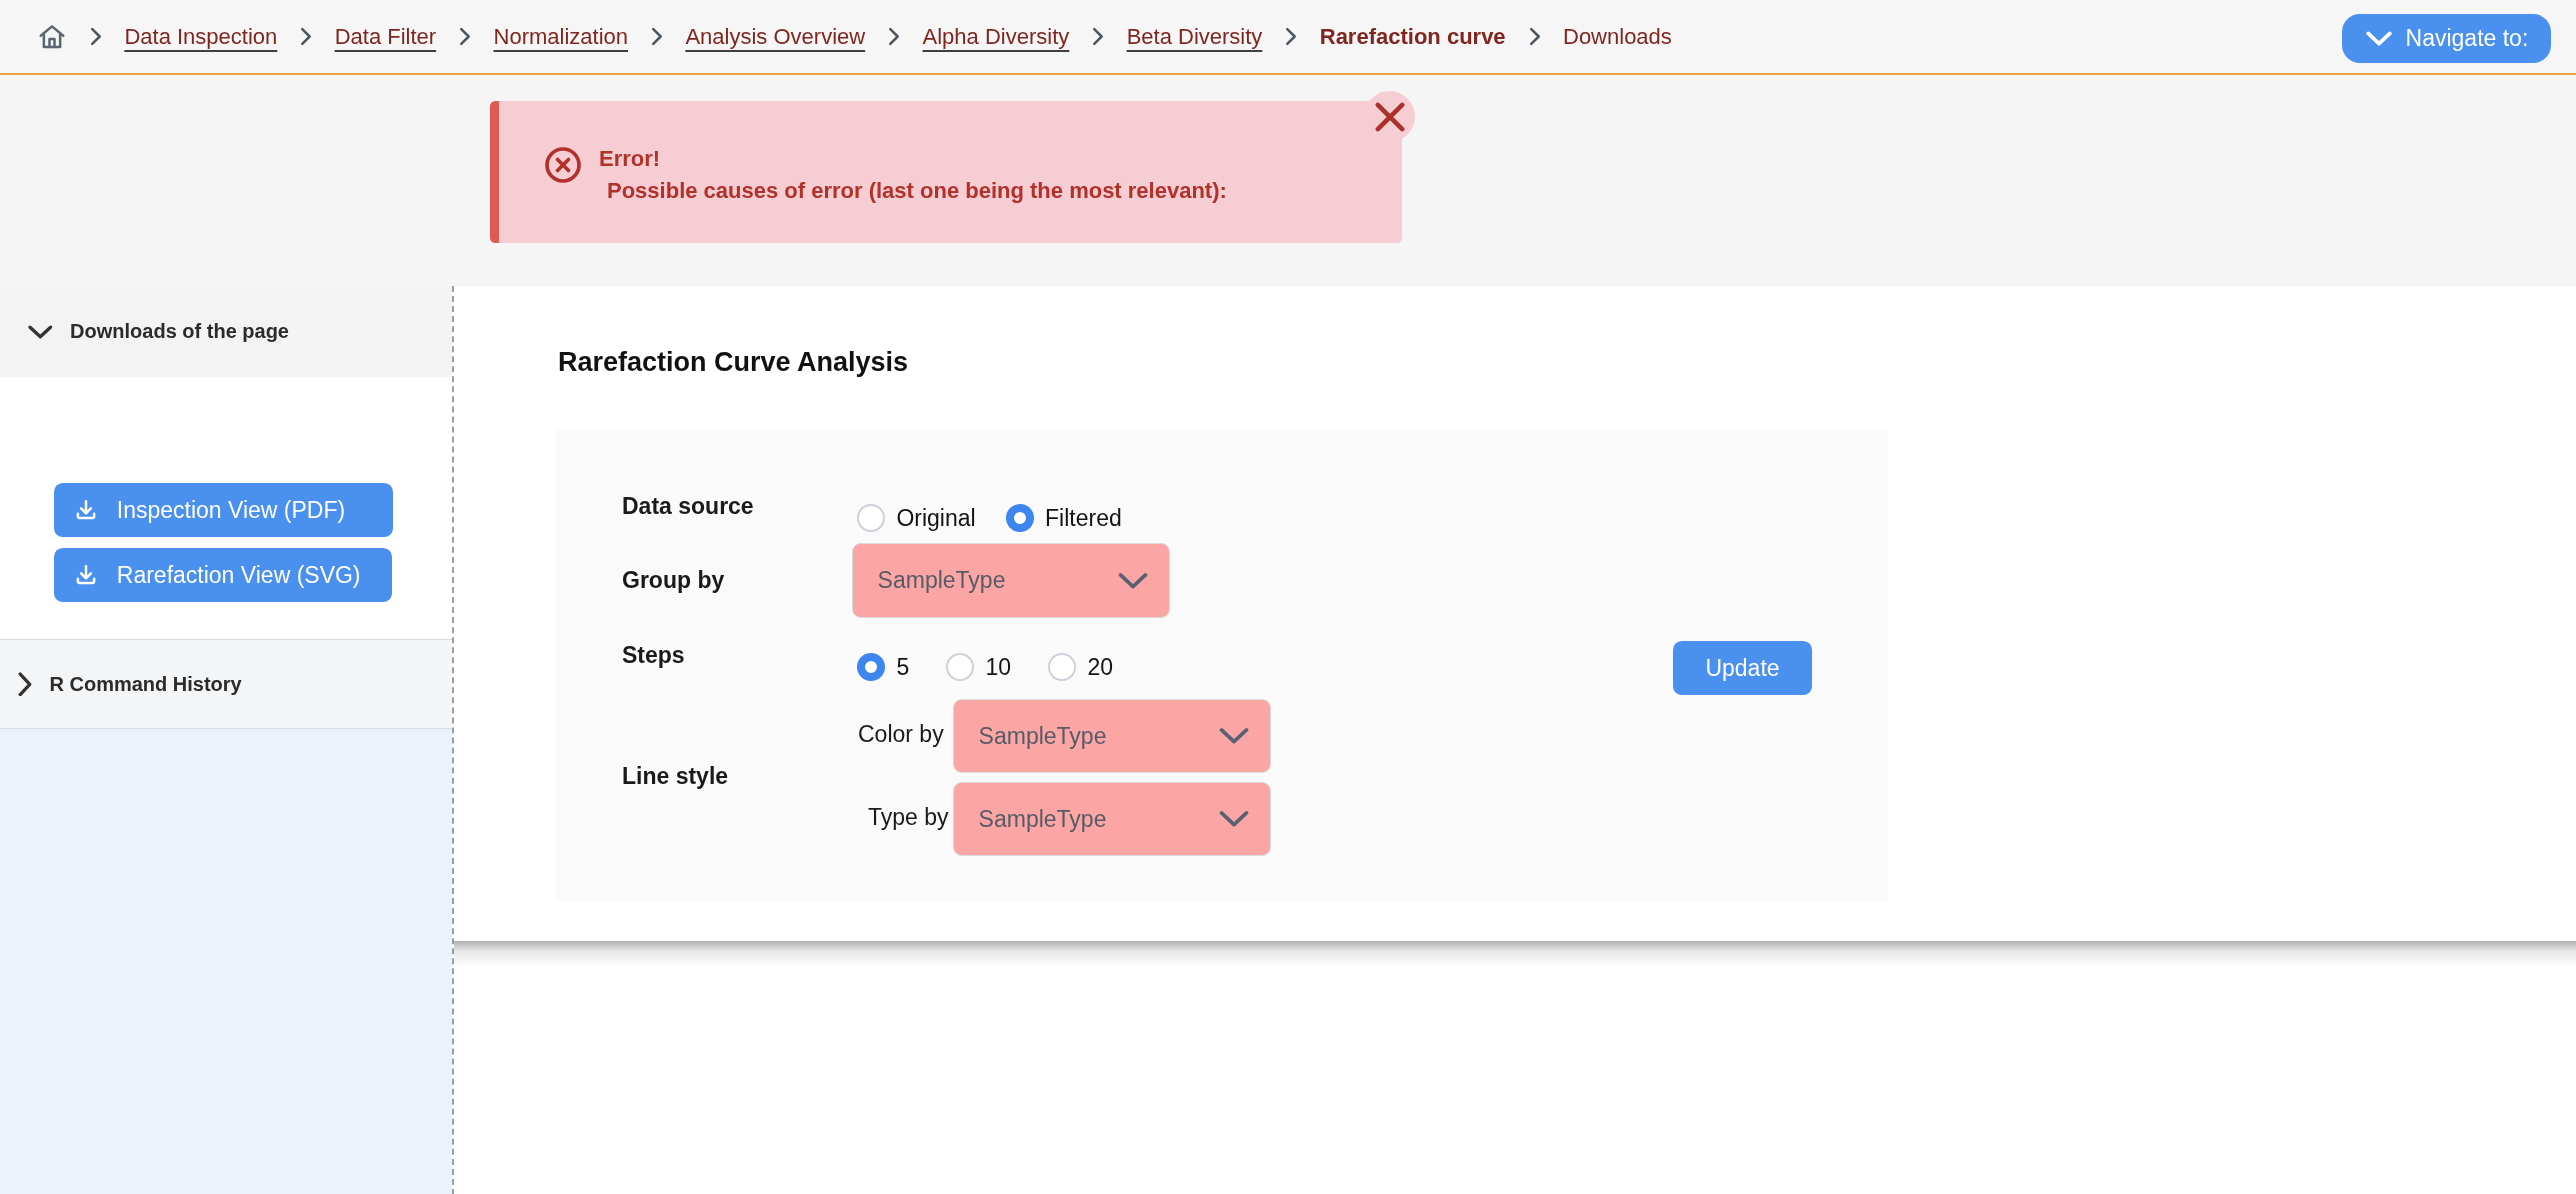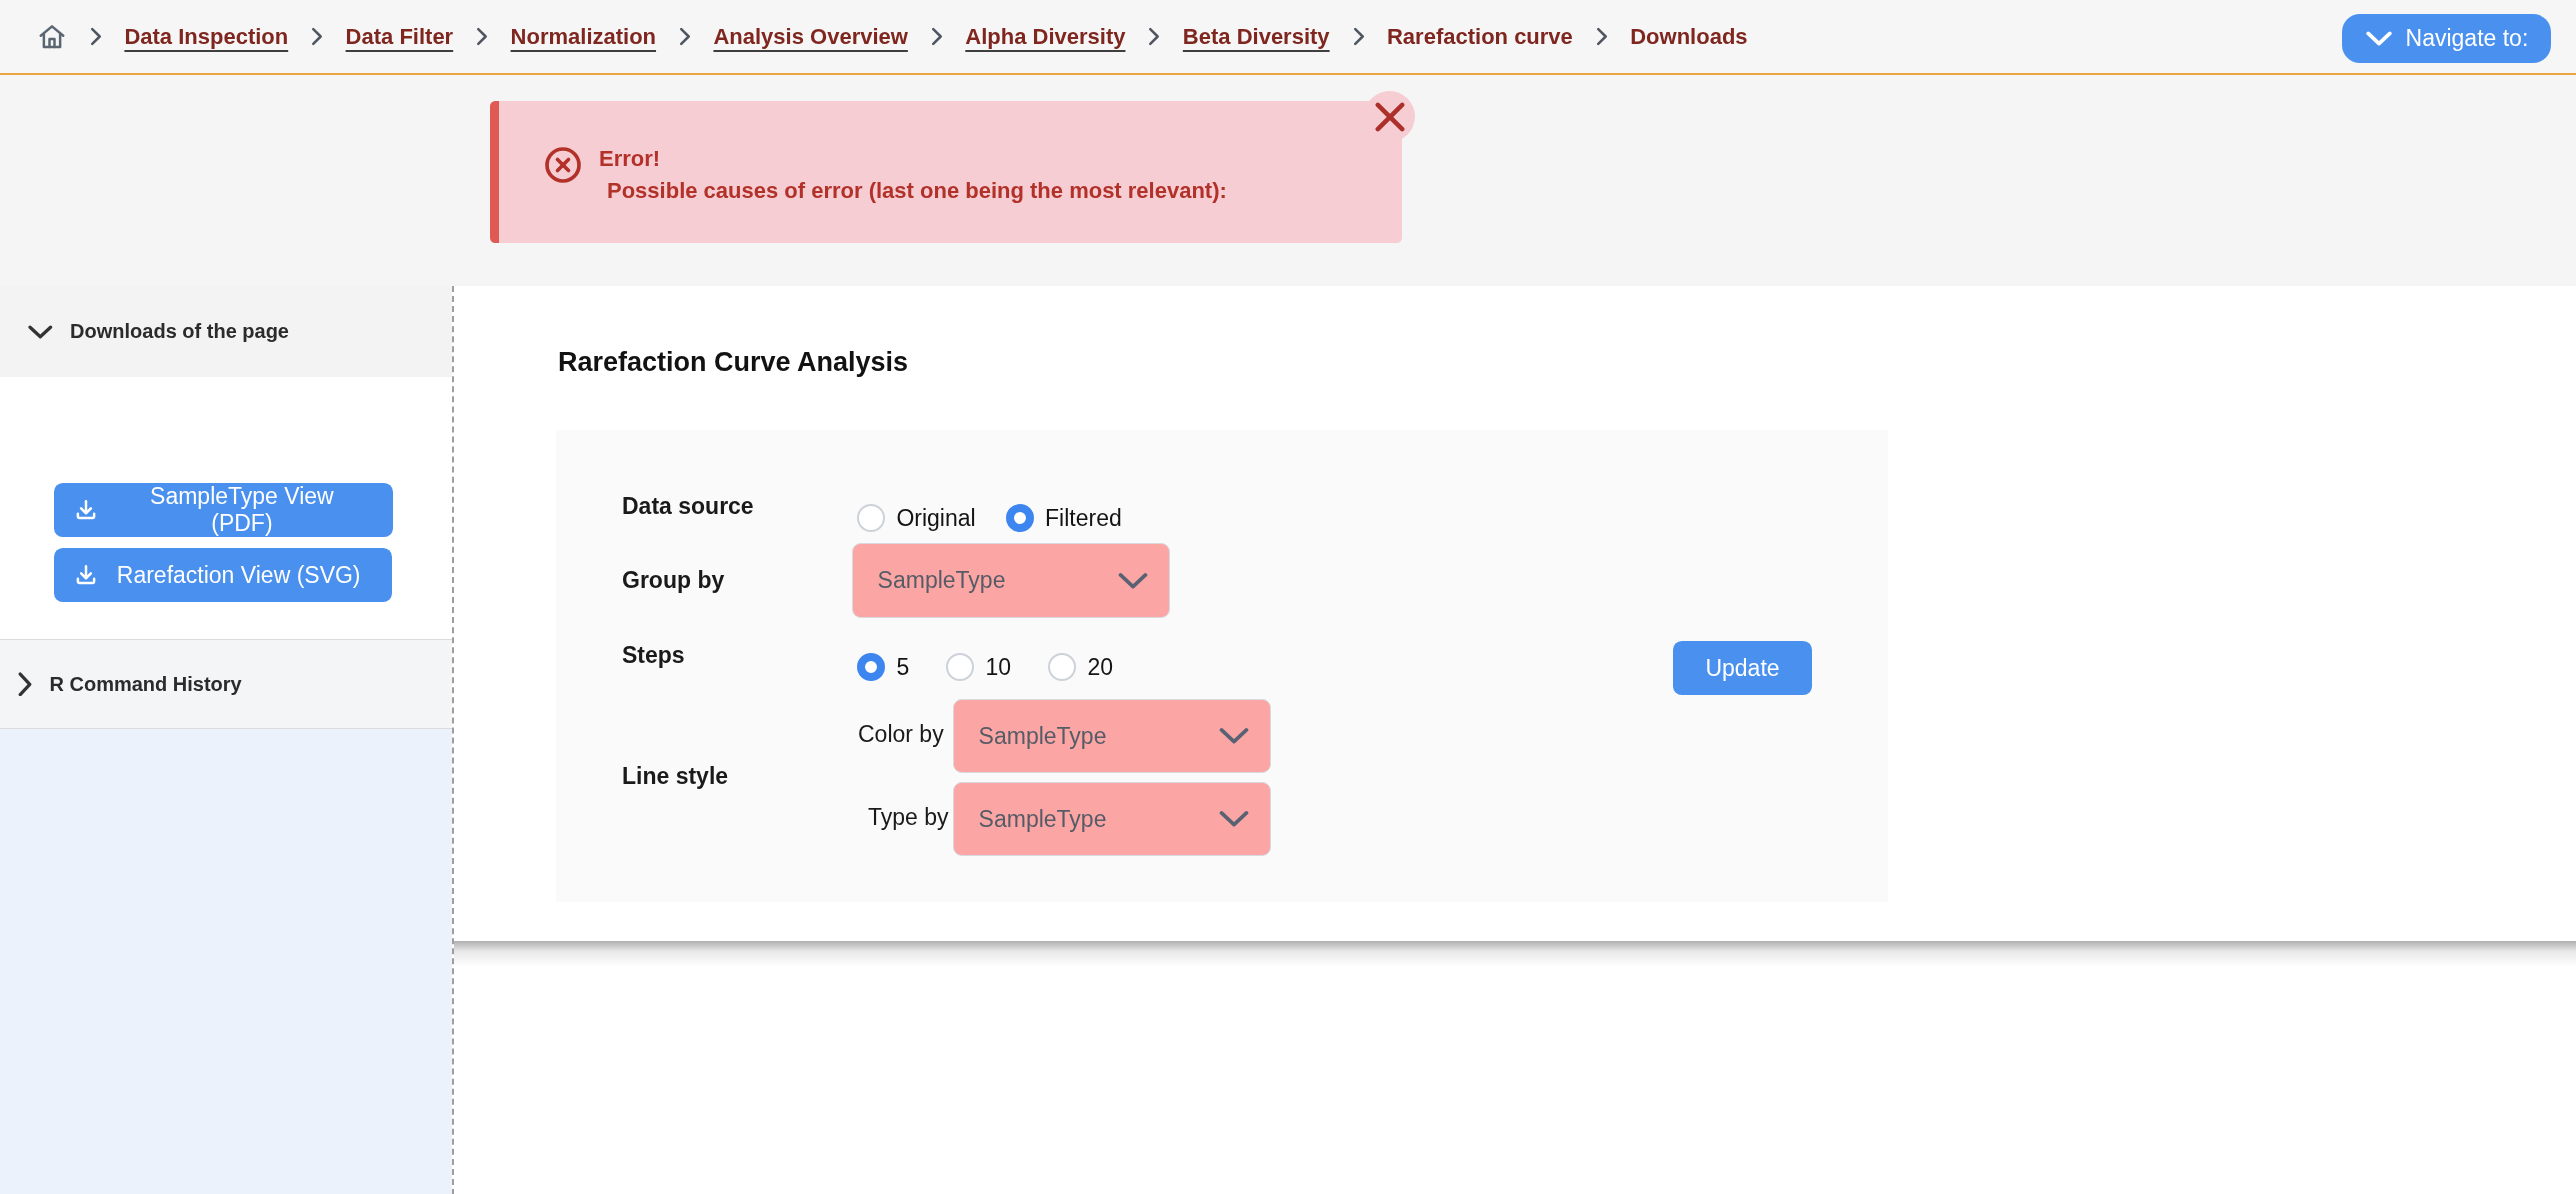--- a/index.html
+++ b/index.html
@@ -5,21 +5,21 @@
   * { margin:0; padding:0; box-sizing:border-box; }
   html,body { width:2576px; height:1195px; background:#fff; font-family:"Liberation Sans","DejaVu Sans",sans-serif; overflow:hidden; }
   .page { position:relative; width:2576px; height:1195px; }
 
   
   .topbar { position:relative; height:75px; background:#F6F6F7; border-bottom:2.6px solid #ECA440;
             display:flex; align-items:center; padding-left:37px; }
   .crumbs { display:flex; align-items:center; gap:23px; }
   .home-btn { display:flex; align-items:center; cursor:pointer; color:#5B6672; }
   .sep { color:#4E565F; display:flex; align-items:center; }
-  .crumb { font-size:22px; color:#7F261F;font-weight:bold; }
+  .crumb { font-size:22px; color:#7F261F; }
   .crumb.link { text-decoration:underline; text-decoration-color:#3F3F3F; text-decoration-thickness:1.8px; text-underline-offset:6.1px; cursor:pointer; }
   .crumb.current { font-weight:bold; }
   .nav-btn { position:absolute; right:24.6px; top:14px; width:209px; height:49px; background:#4A90EE; border:none;
              border-radius:18px; color:#fff; font-size:23px; font-family:inherit; display:flex; align-items:center;
              justify-content:center; gap:14px; cursor:pointer; }
 
   
   .strip { position:relative; height:211px; background:#F5F5F6; }
   .alert { position:absolute; left:490px; top:26px; width:912px; height:142px; background:#F6CDD3; border-radius:5.3px; }
   .alert::before { content:""; position:absolute; left:0; top:0; width:8.8px; height:100%; background:#DF5A52; border-radius:5.3px 0 0 5.3px; }
@@ -182,21 +182,21 @@
       </div>
 
       <button class="dl-btn dl-btn-2">
         <span style="display:flex;">
             <svg width="26" height="26" viewBox="0 0 24 24" fill="none" stroke="currentColor" stroke-width="2.3" stroke-linecap="round" stroke-linejoin="round">
               <path d="M12 4 V14"></path>
               <path d="M7.5 10.5 L12 15 L16.5 10.5"></path>
               <path d="M4.5 15.5 v2.3 a1.6 1.6 0 0 0 1.6 1.6 h11.8 a1.6 1.6 0 0 0 1.6 -1.6 v-2.3"></path>
             </svg>
           </span>
-        <span>SampleType View (PDF)</span>
+        <span>Inspection View (PDF)</span>
       </button>
       <button class="dl-btn dl-btn-3">
         <span style="display:flex;">
             <svg width="26" height="26" viewBox="0 0 24 24" fill="none" stroke="currentColor" stroke-width="2.3" stroke-linecap="round" stroke-linejoin="round">
               <path d="M12 4 V14"></path>
               <path d="M7.5 10.5 L12 15 L16.5 10.5"></path>
               <path d="M4.5 15.5 v2.3 a1.6 1.6 0 0 0 1.6 1.6 h11.8 a1.6 1.6 0 0 0 1.6 -1.6 v-2.3"></path>
             </svg>
           </span>
         <span>Rarefaction View (SVG)</span>

